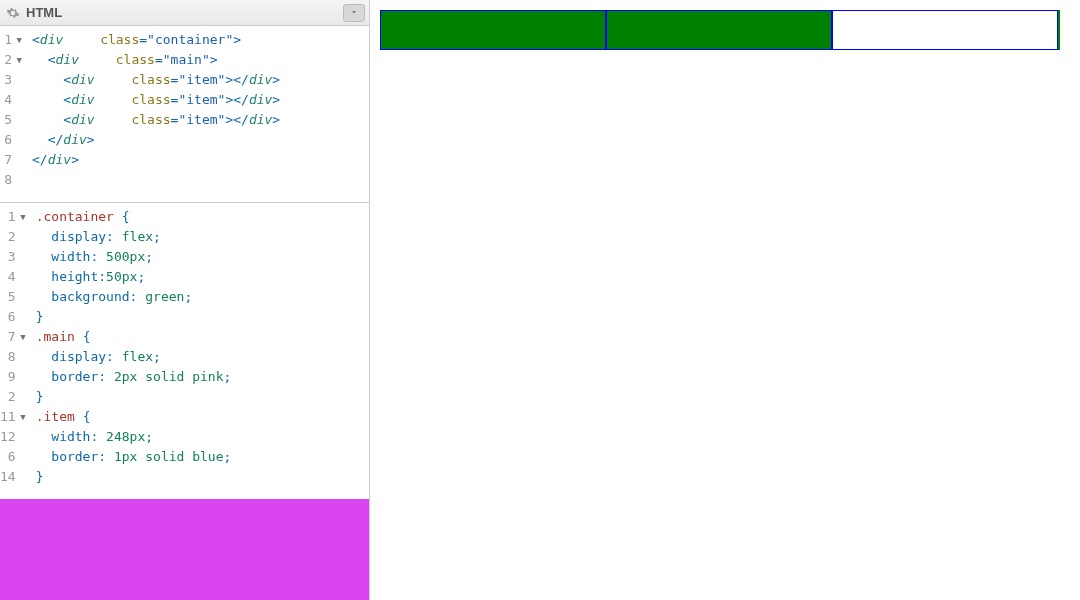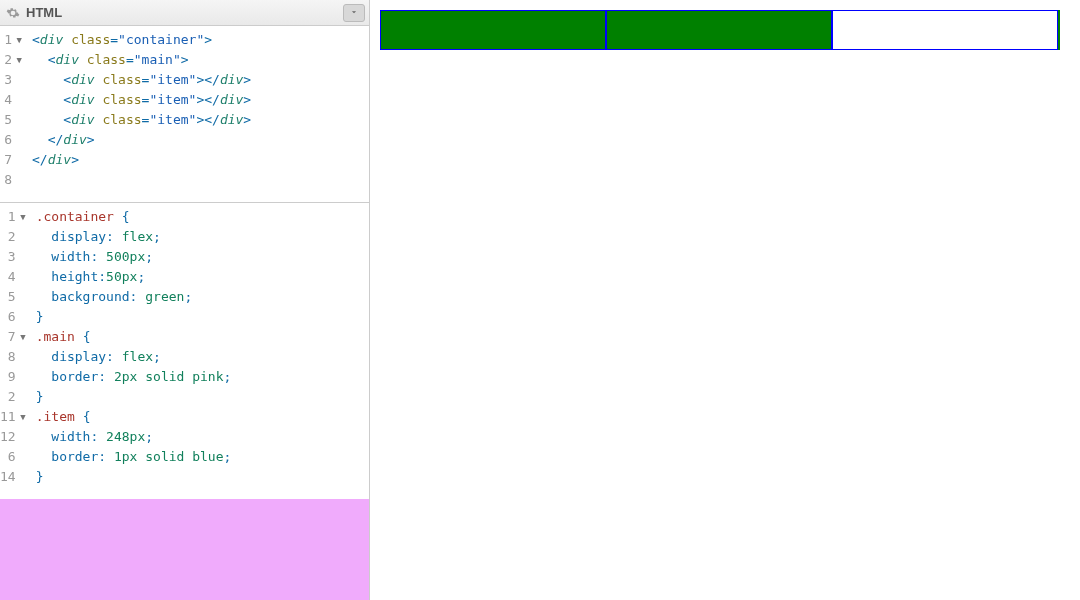--- a/index.html
+++ b/index.html
@@ -1,18 +1,18 @@
 <!DOCTYPE html>
 <html><head>
 <meta charset="utf-8">
 <style>
   * { box-sizing: border-box; }
   html, body { margin:0; padding:0; font-family: "Lucida Grande","Segoe UI",Arial,sans-serif; font-size:13px; color:#333; background:#fff; }
   .app { display:flex; width:1080px; height:600px; }
-  .left { width:370px; border-right:1px solid #ccc; display:flex; flex-direction:column; background:#f0abfc; }
+  .left { width:370px; border-right:1px solid #ccc; display:flex; flex-direction:column; background:#d946ef; }
   .right { flex:1; padding:10px 10px; background:#fff; position:relative; }
 
   .panel { display:flex; flex-direction:column; }
   .panel.html { flex:0 0 auto; }
   .panel.css  { flex:1 1 auto; border-top:1px solid #ccc; }
 
   .panel-header {
     display:flex; align-items:center; justify-content:space-between;
     background:linear-gradient(#f5f5f5,#e9e9e9);
     border-bottom:1px solid #ccc;
@@ -29,21 +29,21 @@
   .chev-btn svg { width:10px; height:10px; fill:#666; }
 
   .code-area { display:flex; font-family: Consolas,Menlo,Monaco,monospace; font-size:13px; line-height:20px; background:#fff; }
   .gutter { text-align:right; color:#999; padding:4px 6px 4px 0; user-select:none; min-width:28px; }
   .gutter .gline { height:20px; display:flex; align-items:center; justify-content:flex-end; gap:2px; }
   .fold { font-size:9px; color:#777; width:8px; display:inline-block; }
   .code  { padding:4px 8px 12px 4px; white-space:pre; flex:1; overflow:hidden; }
   .code .line { height:20px; }
 
   .tok-tag   { color:#1e7f6b;font-style:italic; }
-  .tok-attr  { color:#8a7a1c; }
+  .tok-attr  { color:#8a7a1c;margin-left:29px; }
   .tok-str   { color:#1a5fb4; }
   .tok-punct { color:#0f6aa6; }
   .tok-sel   { color:#a8352b; }
   .tok-prop  { color:#0f6aa6; }
   .tok-num   { color:#12805c; }
   .tok-kw    { color:#12805c;margin-top:12px; }
 
   .preview-stage { padding:0; }
   .pv-container {
     display:flex;

